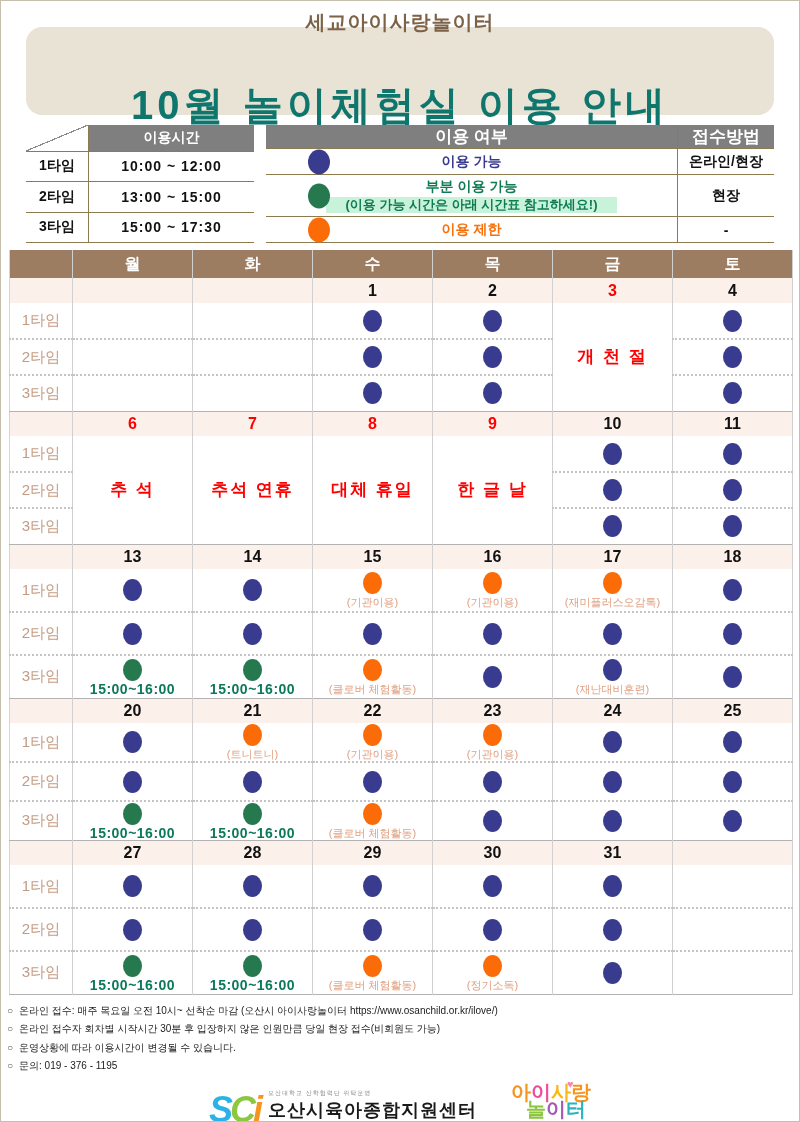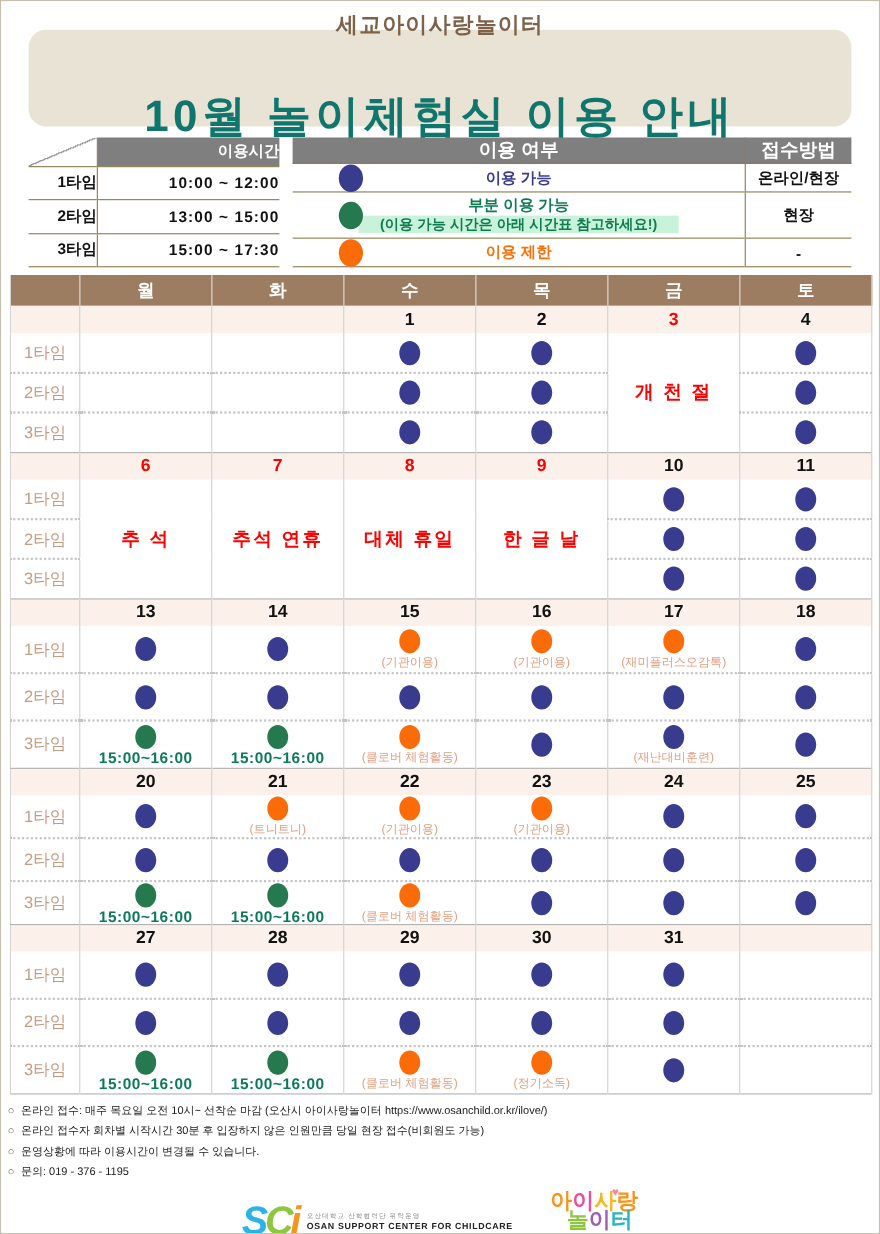--- a/index.html
+++ b/index.html
@@ -10,21 +10,21 @@
   
   .title-box{margin:26px 25px 0;height:88px;background:#e9e3d5;border-radius:16px;
              display:flex;flex-direction:column;align-items:center;justify-content:center;gap:40px;}
   .org{font-size:20px;font-weight:bold;color:#7e6247;letter-spacing:1px;}
   .title{font-size:40px;font-weight:bold;color:#0f766e;letter-spacing:4px;margin-top:2px;}
 
   
   .legend-row{display:flex;margin:10px 25px 0;gap:12px;}
   table{border-collapse:collapse;}
   .tt{width:228px;table-layout:fixed;}
-  .tt td,.tt th{padding:0;text-align:right;vertical-align:middle;}
+  .tt td,.tt th{padding:0;text-align:center;vertical-align:middle;}
   .tt .c1{width:62px;}
   .tt tr{height:28px;}
   .tt tr.h{height:24px;}
   .tt .tt-head{background:#7f7f7f;color:#fff;font-weight:bold;font-size:14px;}
   .tt td.c2,.tt th.c2{border-left:1px solid #8c7b4f;}
   .tt tr{border-bottom:1px solid #8c7b4f;}
   .tt .lab{font-weight:bold;font-size:14px;}
   .tt .tim{font-weight:bold;font-size:14px;letter-spacing:1px;}
   .corner{position:relative;background:
      linear-gradient(to bottom right,transparent 48.8%,#8a8a8a 48.8%,#8a8a8a 51.2%,transparent 51.2%);}
@@ -514,20 +514,21 @@
       <div class="note-line"><span class="bullet">○</span><span class="note-text">온라인 접수자 회차별 시작시간 30분 후 입장하지 않은 인원만큼 당일 현장 접수(비회원도 가능)</span></div>
       <div class="note-line"><span class="bullet">○</span><span class="note-text">운영상황에 따라 이용시간이 변경될 수 있습니다.</span></div>
       <div class="note-line"><span class="bullet">○</span><span class="note-text">문의: 019 - 376 - 1195</span></div>
     </div>
 
   <div class="logos">
     <div class="logo-left">
       <div class="sci-mark" id="sci-mark"><span style="color: rgb(43, 179, 232);">S</span><span style="color: rgb(141, 198, 63);">C</span><span style="color: rgb(247, 148, 30);">i</span></div>
       <div class="logo-left-text">
         <div class="ll-small">오산대학교 산학협력단 위탁운영</div>
+        <div class="ll-name">오산시육아종합지원센터</div>
         <div class="ll-eng">OSAN SUPPORT CENTER FOR CHILDCARE</div>
       </div>
     </div>
     <div class="logo-right">
       <span class="lr-heart">♥</span>
       <div class="lr-line1" id="lr-line1"><span style="color: rgb(247, 148, 29);">아</span><span style="color: rgb(238, 77, 155);">이</span><span style="color: rgb(249, 182, 22);">사</span><span style="color: rgb(247, 148, 29);">랑</span></div>
       <div class="lr-line2" id="lr-line2"><span style="color: rgb(140, 198, 63);">놀</span><span style="color: rgb(160, 92, 181);">이</span><span style="color: rgb(42, 179, 192);">터</span></div>
       <div class="lr-cap">오산시육아종합지원센터</div>
     </div>
   </div>

